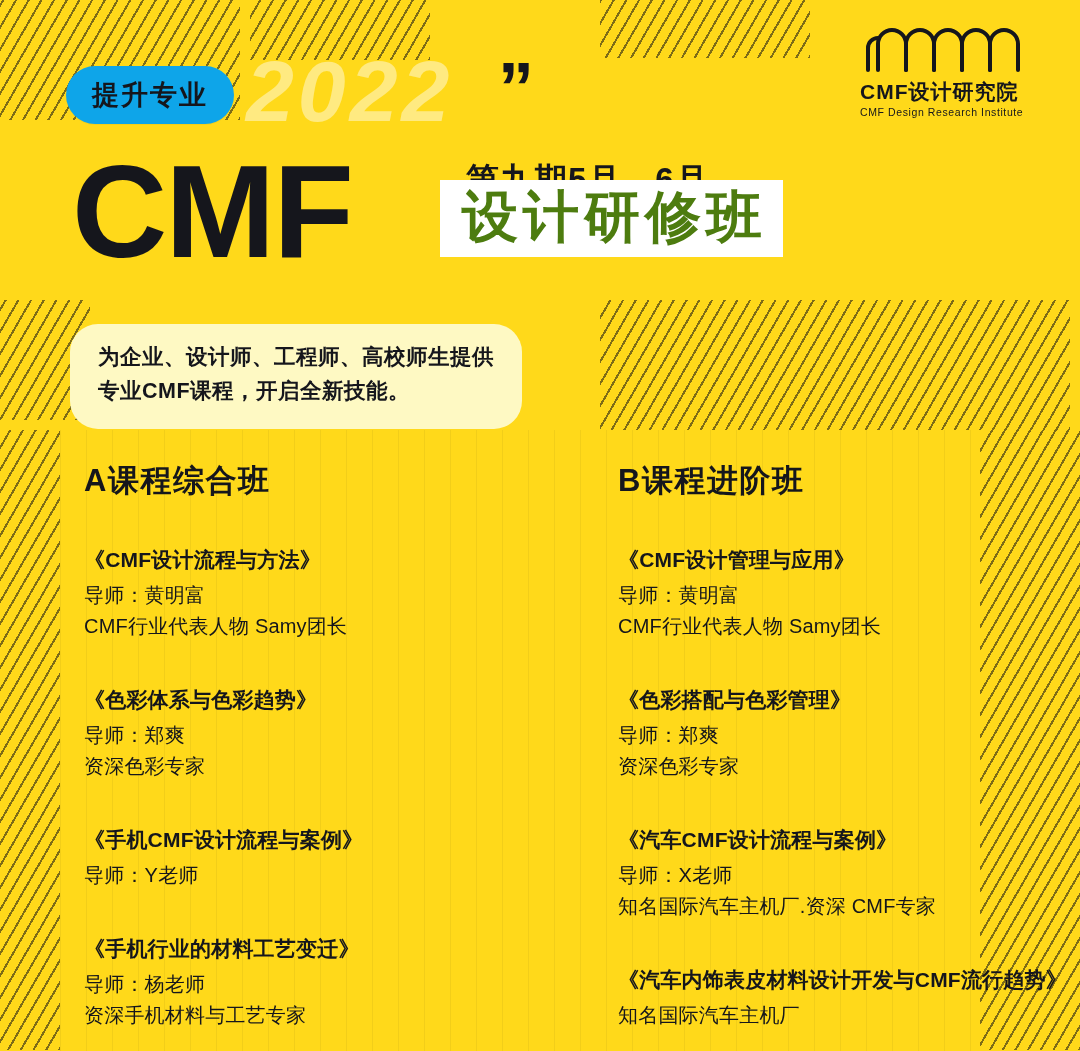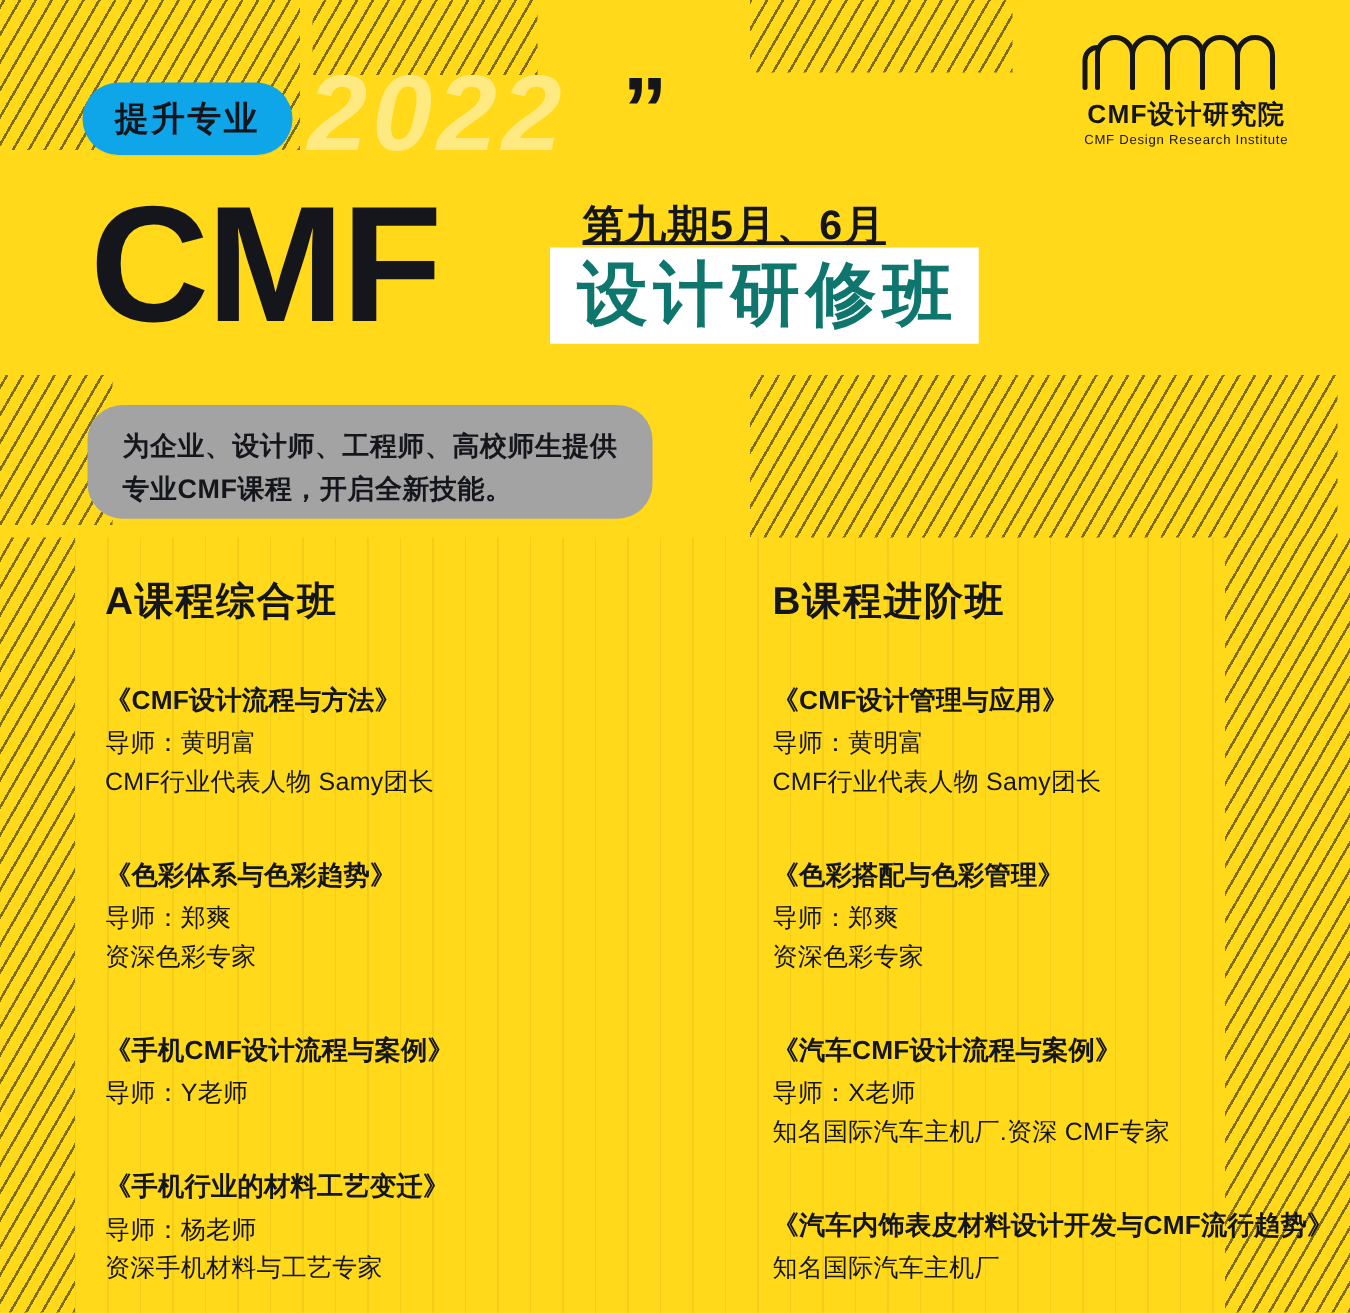--- a/index.html
+++ b/index.html
@@ -50,21 +50,20 @@
         rgba(0,0,0,0) 1px,
         rgba(0,0,0,0) 26px);
     pointer-events: none;
   }
 
   
   #logo {
     position: absolute;
     right: 42px;
     top: 22px;
-    text-align: center;
     color: #15161c;
   }
   #logo .mark {
     width: 178px;
     height: 52px;
     margin: 0 auto 6px auto;
     display: block;
   }
   #logo .cn {
     font-size: 21px;
@@ -135,38 +134,38 @@
     top: 158px;
     font-size: 33px;
     font-weight: bold;
     color: #15161c;
     letter-spacing: 1px;
     text-decoration: underline;
   }
   #subtitle-band {
     position: absolute;
     left: 440px;
-    top: 198px;
+    top: 180px;
     background: #ffffff;
     padding: 8px 16px 10px 22px;
     font-size: 56px;
     font-weight: bold;
-    color: #0f766e;
+    color: #4d7c0f;
     letter-spacing: 5px;
     line-height: 1.05;
   }
 
   
   #blurb {
     position: absolute;
     left: 70px;
     top: 324px;
-    background: #a3a3a3;
+    background: #fef9c3;
     border-radius: 28px;
-    padding: 16px 28px 6px 28px;
+    padding: 16px 28px 20px 28px;
     font-size: 21.5px;
     font-weight: bold;
     color: #15161c;
     line-height: 1.6;
     letter-spacing: 0.5px;
   }
 
   
   #columns {
     position: absolute;

